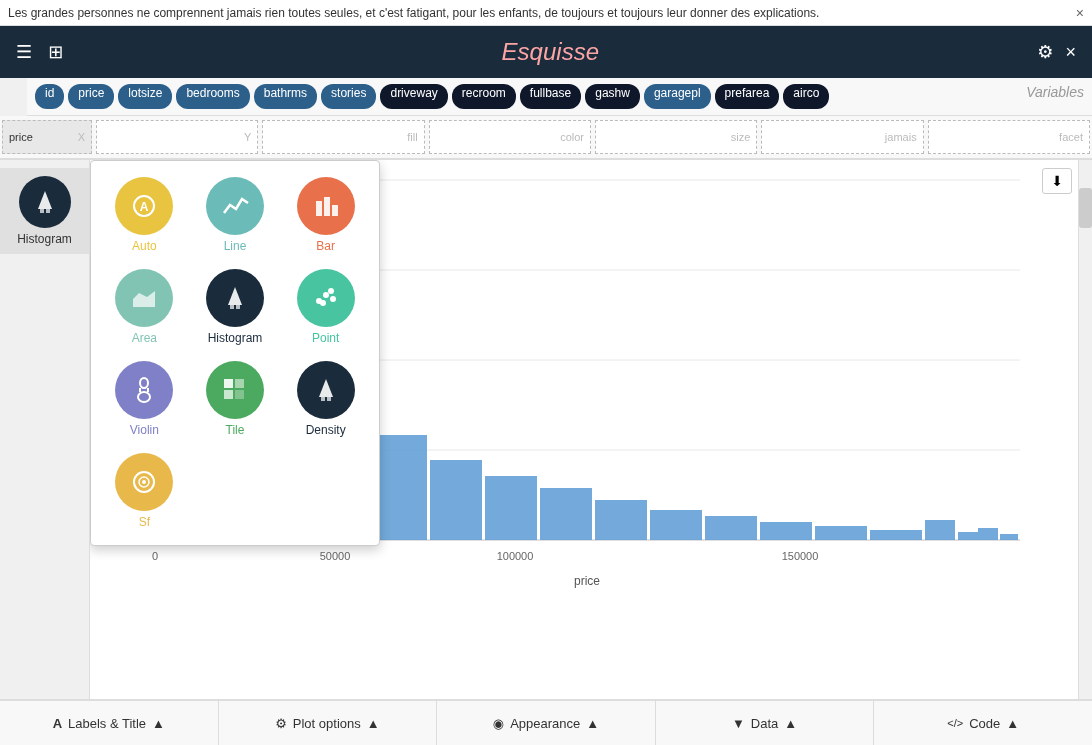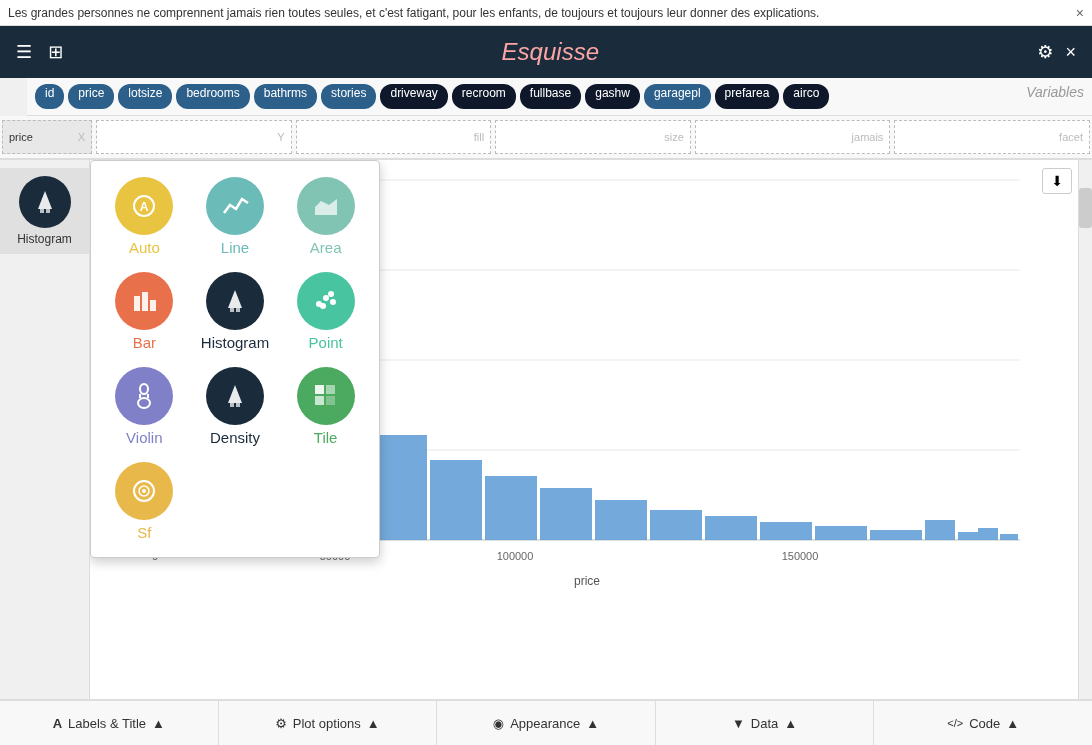--- a/index.html
+++ b/index.html
@@ -190,21 +190,21 @@
     .popup-icon {
       width: 58px;
       height: 58px;
       border-radius: 50%;
       display: flex;
       align-items: center;
       justify-content: center;
       font-size: 22px;
       color: #fff;
     }
-    .popup-label { font-size: 15px; margin-top: 4px; }
+    .popup-label { font-size: 12px; margin-top: 4px; }
 
     .bg-auto { background: #e8c440; }
     .bg-line { background: #6bbcb8; }
     .bg-step { background: #7bbcd8; }
     .bg-area { background: #82c4b4; }
     .bg-bar { background: #e8704a; }
     .bg-hist { background: #1a2b3c; }
     .bg-point { background: #48c4a0; }
     .bg-boxplot { background: #6bbcb8; }
     .bg-violin { background: #8080c8; }
@@ -291,20 +291,23 @@
     <span>price</span>
     <span class="drop-zone-label">X</span>
   </div>
   <div class="drop-zone">
     <span class="drop-zone-label">Y</span>
   </div>
   <div class="drop-zone">
     <span class="drop-zone-label">fill</span>
   </div>
   <div class="drop-zone">
+    <span class="drop-zone-label">color</span>
+  </div>
+  <div class="drop-zone">
     <span class="drop-zone-label">size</span>
   </div>
   <div class="drop-zone">
     <span class="drop-zone-label">jamais</span>
   </div>
   <div class="drop-zone">
     <span class="drop-zone-label">facet</span>
   </div>
 </div>
 
@@ -389,37 +392,37 @@
           <div class="popup-icon bg-line">
             <svg width="30" height="30" viewBox="0 0 30 30">
                 <polyline points="4,22 10,14 16,18 22,8 28,12" fill="none" stroke="white" stroke-width="2.5"></polyline>
               </svg>
           </div>
           <span class="popup-label label-line">Line</span>
         </div>
 
 
         <div class="popup-item">
-          <div class="popup-icon bg-area">
-            <svg width="30" height="30" viewBox="0 0 30 30">
-                <polygon points="4,24 4,16 10,10 18,14 26,8 26,24" fill="white" opacity="0.7"></polygon>
-              </svg>
-          </div>
-          <span class="popup-label label-area">Area</span>
-        </div>
-
-        <div class="popup-item">
           <div class="popup-icon bg-bar">
             <svg width="30" height="30" viewBox="0 0 30 30">
               <rect x="5" y="10" width="6" height="15" fill="white" opacity="0.9"></rect>
               <rect x="13" y="6" width="6" height="19" fill="white" opacity="0.9"></rect>
               <rect x="21" y="14" width="6" height="11" fill="white" opacity="0.9"></rect>
             </svg>
           </div>
           <span class="popup-label label-bar">Bar</span>
+        </div>
+
+        <div class="popup-item">
+          <div class="popup-icon bg-area">
+            <svg width="30" height="30" viewBox="0 0 30 30">
+                <polygon points="4,24 4,16 10,10 18,14 26,8 26,24" fill="white" opacity="0.7"></polygon>
+              </svg>
+          </div>
+          <span class="popup-label label-area">Area</span>
         </div>
 
         <div class="popup-item">
           <div class="popup-icon bg-hist">
             <svg width="30" height="30" viewBox="0 0 30 30">
               <polygon points="15,4 8,22 22,22" fill="white" opacity="0.9"></polygon>
               <rect x="10" y="22" width="4" height="4" fill="white" opacity="0.7"></rect>
               <rect x="16" y="22" width="4" height="4" fill="white" opacity="0.7"></rect>
             </svg>
           </div>
@@ -446,40 +449,40 @@
               <ellipse cx="15" cy="8" rx="4" ry="5" fill="none" stroke="white" stroke-width="2"></ellipse>
               <ellipse cx="15" cy="22" rx="6" ry="5" fill="none" stroke="white" stroke-width="2"></ellipse>
               <line x1="11" y1="13" x2="11" y2="17" stroke="white" stroke-width="2"></line>
               <line x1="19" y1="13" x2="19" y2="17" stroke="white" stroke-width="2"></line>
             </svg>
           </div>
           <span class="popup-label label-violin">Violin</span>
         </div>
 
         <div class="popup-item">
-          <div class="popup-icon bg-density">
-            <svg width="30" height="30" viewBox="0 0 30 30">
-              <polygon points="15,4 8,22 22,22" fill="white" opacity="0.9"></polygon>
-              <rect x="10" y="22" width="4" height="4" fill="white" opacity="0.7"></rect>
-              <rect x="16" y="22" width="4" height="4" fill="white" opacity="0.7"></rect>
-            </svg>
-          </div>
-          <span class="popup-label label-density">Density</span>
-        </div>
-
-        <div class="popup-item">
           <div class="popup-icon bg-tile">
             <svg width="30" height="30" viewBox="0 0 30 30">
               <rect x="4" y="4" width="9" height="9" fill="white" opacity="0.9"></rect>
               <rect x="15" y="4" width="9" height="9" fill="white" opacity="0.5"></rect>
               <rect x="4" y="15" width="9" height="9" fill="white" opacity="0.7"></rect>
               <rect x="15" y="15" width="9" height="9" fill="white" opacity="0.3"></rect>
             </svg>
           </div>
           <span class="popup-label label-tile">Tile</span>
+        </div>
+
+        <div class="popup-item">
+          <div class="popup-icon bg-density">
+            <svg width="30" height="30" viewBox="0 0 30 30">
+              <polygon points="15,4 8,22 22,22" fill="white" opacity="0.9"></polygon>
+              <rect x="10" y="22" width="4" height="4" fill="white" opacity="0.7"></rect>
+              <rect x="16" y="22" width="4" height="4" fill="white" opacity="0.7"></rect>
+            </svg>
+          </div>
+          <span class="popup-label label-density">Density</span>
         </div>
 
         <div class="popup-item">
           <div class="popup-icon bg-sf">
             <svg width="30" height="30" viewBox="0 0 30 30">
               <circle cx="15" cy="15" r="10" fill="none" stroke="white" stroke-width="2"></circle>
               <circle cx="15" cy="15" r="5" fill="none" stroke="white" stroke-width="1.5"></circle>
               <circle cx="15" cy="15" r="2" fill="white"></circle>
             </svg>
           </div>

